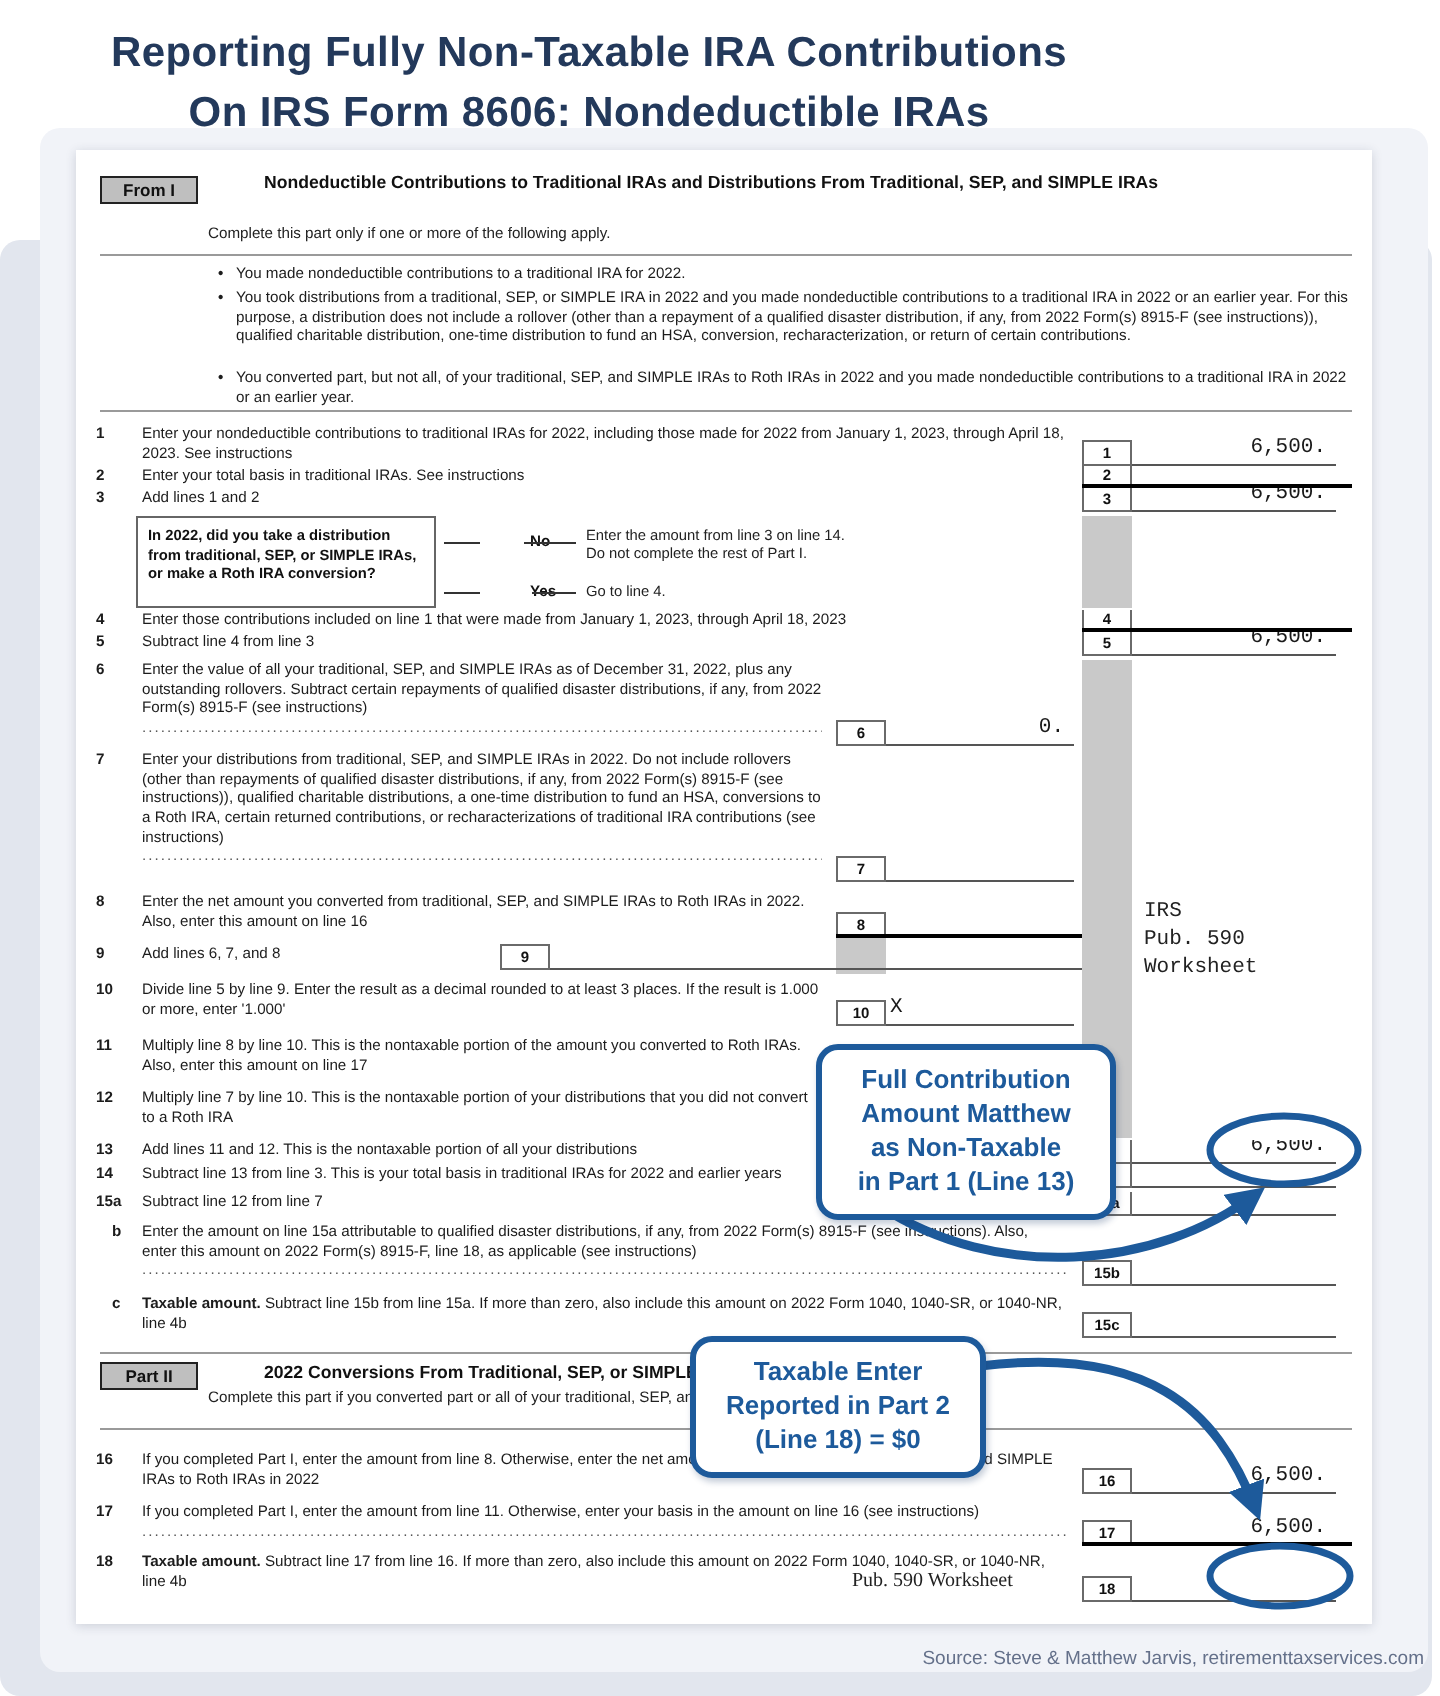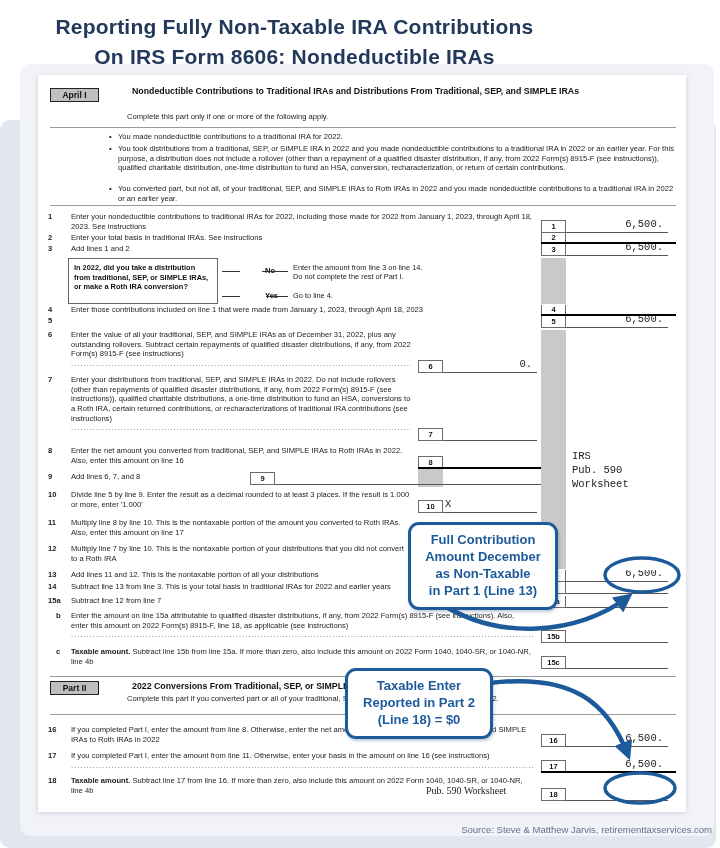--- a/index.html
+++ b/index.html
@@ -24,21 +24,21 @@
   
   .source { position:absolute; right:8px; top:824px; font-size:9.5px; color:#64708a; }
 
   
   .rule { position:absolute; left:12px; width:626px; border-top:1px solid #9a9a9a; }
   .partbox { position:absolute; left:12px; width:49px; height:14px; background:#bfbfbf;
              border:1px solid #222; font-weight:bold; font-size:8.5px; color:#111;
              text-align:center; line-height:13px; }
   .parttitle { position:absolute; left:66px; width:566px; font-weight:bold;
                font-size:8.8px; line-height:1.18; color:#111;margin-left:28px; }
-  .partsub { position:absolute; left:66px; font-size:7.6px; color:#222;margin-left:23px; }
+  .partsub { position:absolute; left:66px; font-size:7.6px; color:#222; }
 
   .bullet { position:absolute; left:80px; width:560px; font-size:7.6px; line-height:1.26;
             color:#1c1c1c; }
   .bullet::before { content:"\2022"; position:absolute; left:-9px; font-weight:bold; }
 
   .row { position:absolute; left:0; width:648px; overflow:hidden; font-size:7.6px;
          line-height:1.27; color:#1c1c1c; }
   .ln { position:absolute; left:10px; top:0; width:22px; font-weight:bold; }
   .sub .ln { left:18px; }
   .desc { position:absolute; left:33px; top:0; height:100%; overflow:hidden; }
@@ -100,21 +100,21 @@
   <div class="bg-panel"></div>
   <div class="bg-sheet2"></div>
 
   <h1 class="title">
     <span>Reporting Fully Non-Taxable IRA Contributions</span>
     <span>On IRS Form 8606: Nondeductible IRAs</span>
   </h1>
 
   <div class="sheet">
 
-    <div class="partbox" style="top:13px">April I</div>
+    <div class="partbox" style="top:13px">From I</div>
     <div class="parttitle" style="top:11px">Nondeductible Contributions to Traditional IRAs and Distributions From Traditional, SEP, and SIMPLE IRAs</div>
     <div class="partsub" style="top:37px">Complete this part only if one or more of the following apply.</div>
     <div class="rule" style="top:52px"></div>
 
     <div class="bullet" style="top:57px">You made nondeductible contributions to a traditional IRA for 2022.</div>
     <div class="bullet" style="top:69px">You took distributions from a traditional, SEP, or SIMPLE IRA in 2022 and you made nondeductible contributions to a traditional IRA in 2022 or an earlier year. For this purpose, a distribution does not include a rollover (other than a repayment of a qualified disaster distribution, if any, from 2022 Form(s) 8915-F (see instructions)), qualified charitable distribution, one-time distribution to fund an HSA, conversion, recharacterization, or return of certain contributions.</div>
     <div class="bullet" style="top:109px">You converted part, but not all, of your traditional, SEP, and SIMPLE IRAs to Roth IRAs in 2022 and you made nondeductible contributions to a traditional IRA in 2022 or an earlier year.</div>
     <div class="rule" style="top:130px"></div>
 
     <div class="gray" style="left:503px;top:183px;width:25px;height:46px"></div>
@@ -154,20 +154,21 @@
 
     <div class="row outer-row" style="top:230px;height:11px">
       <span class="ln">4</span>
       <div class="desc"><span class="t dots">Enter those contributions included on line 1 that were made from January 1, 2023, through April 18, 2023</span></div>
       <span class="nbox">4</span>
       <span class="amt"></span>
       <i class="hline outer"></i>
     </div>
     <div class="row outer-row" style="top:241px;height:12px">
       <span class="ln">5</span>
+      <div class="desc"><span class="t dots">Subtract line 4 from line 3</span></div>
       <span class="nbox">5</span>
       <span class="amt">6,500.</span>
     </div>
 
     <div class="row inner-row" style="top:255px;height:43px">
       <span class="ln">6</span>
       <div class="desc"><span class="t dots">Enter the value of all your traditional, SEP, and SIMPLE IRAs as of December 31, 2022, plus any outstanding rollovers. Subtract certain repayments of qualified disaster distributions, if any, from 2022 Form(s) 8915-F (see instructions)</span></div>
       <span class="nbox">6</span>
       <span class="amt">0.</span>
     </div>
@@ -280,21 +281,21 @@
         </marker>
       </defs>
       <ellipse cx="604" cy="500" rx="37" ry="17" fill="none" stroke="#1d5a9b" stroke-width="3.5"></ellipse>
       <ellipse cx="602" cy="713" rx="35" ry="15" fill="none" stroke="#1d5a9b" stroke-width="3.5"></ellipse>
       <path d="M 402,528 C 460,566 540,560 590,522" fill="none" stroke="#1d5a9b" stroke-width="4.5" marker-end="url(#ah)"></path>
       <path d="M 452,608 C 535,598 570,628 590,680" fill="none" stroke="#1d5a9b" stroke-width="4.5" marker-end="url(#ah)"></path>
     </svg>
 
     <div class="callout callout1">
       <span>Full Contribution</span>
-      <span>Amount December</span>
+      <span>Amount Matthew</span>
       <span>as Non-Taxable</span>
       <span>in Part 1 (Line 13)</span>
     </div>
     <div class="callout callout2">
       <span>Taxable Enter</span>
       <span>Reported in Part 2</span>
       <span>(Line 18) = $0</span>
     </div>
 
   </div>

